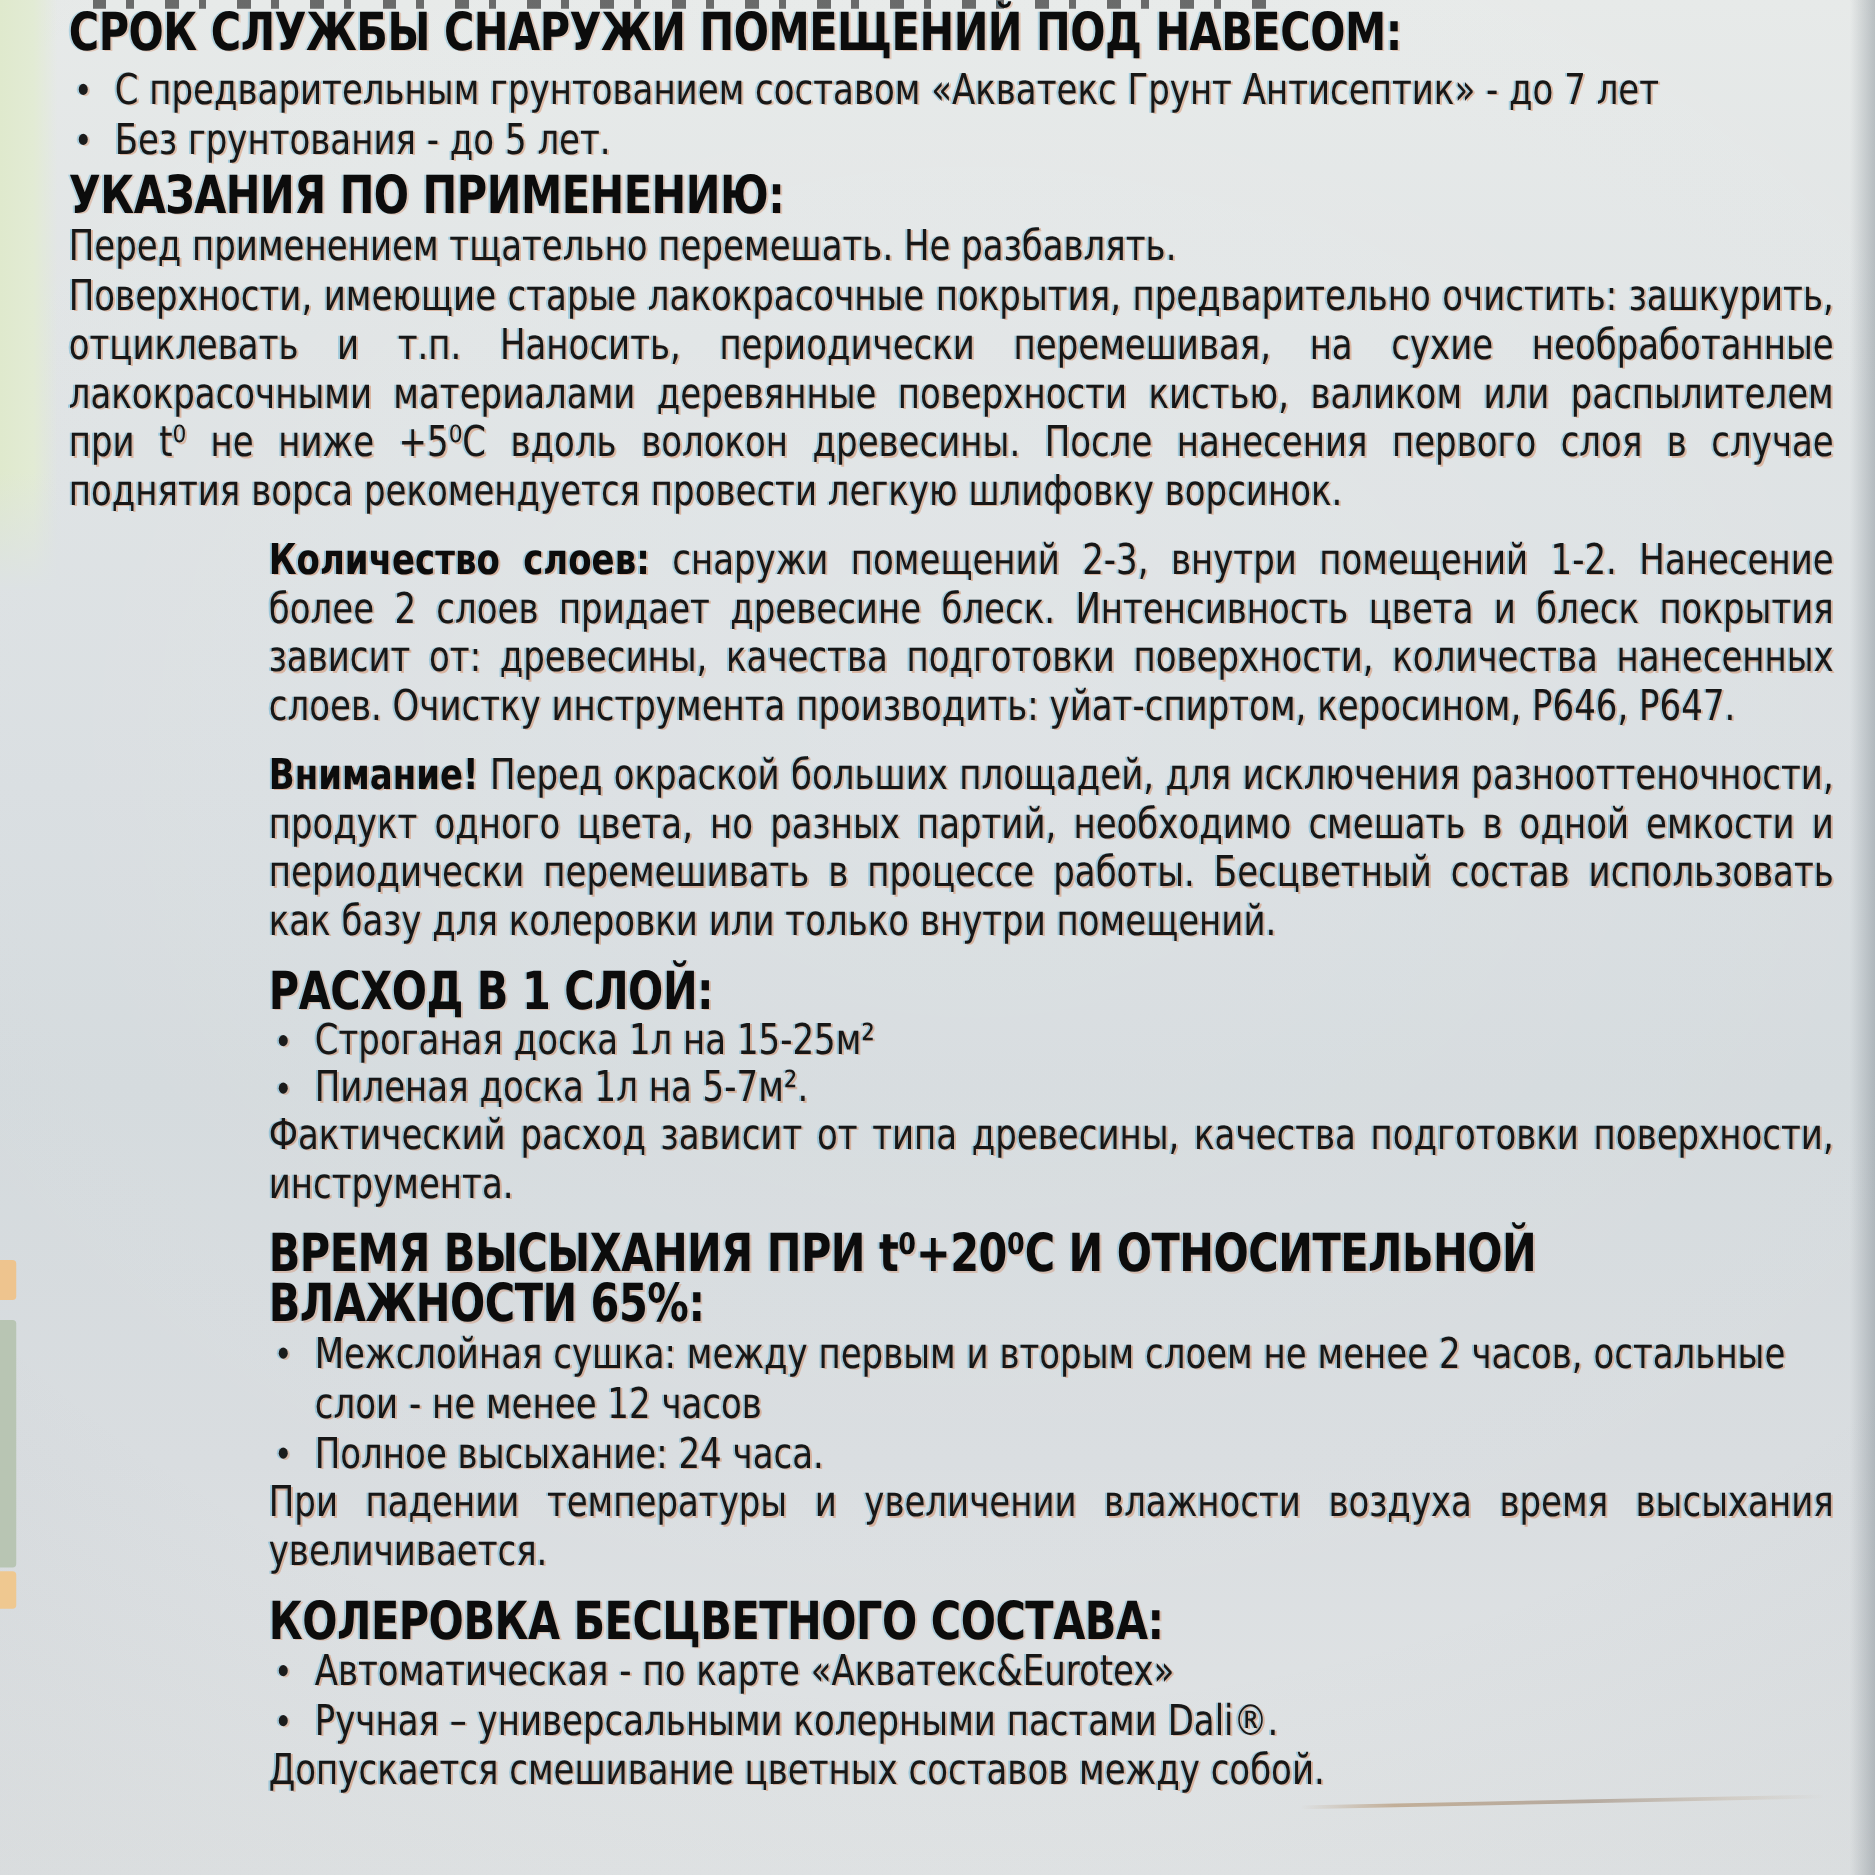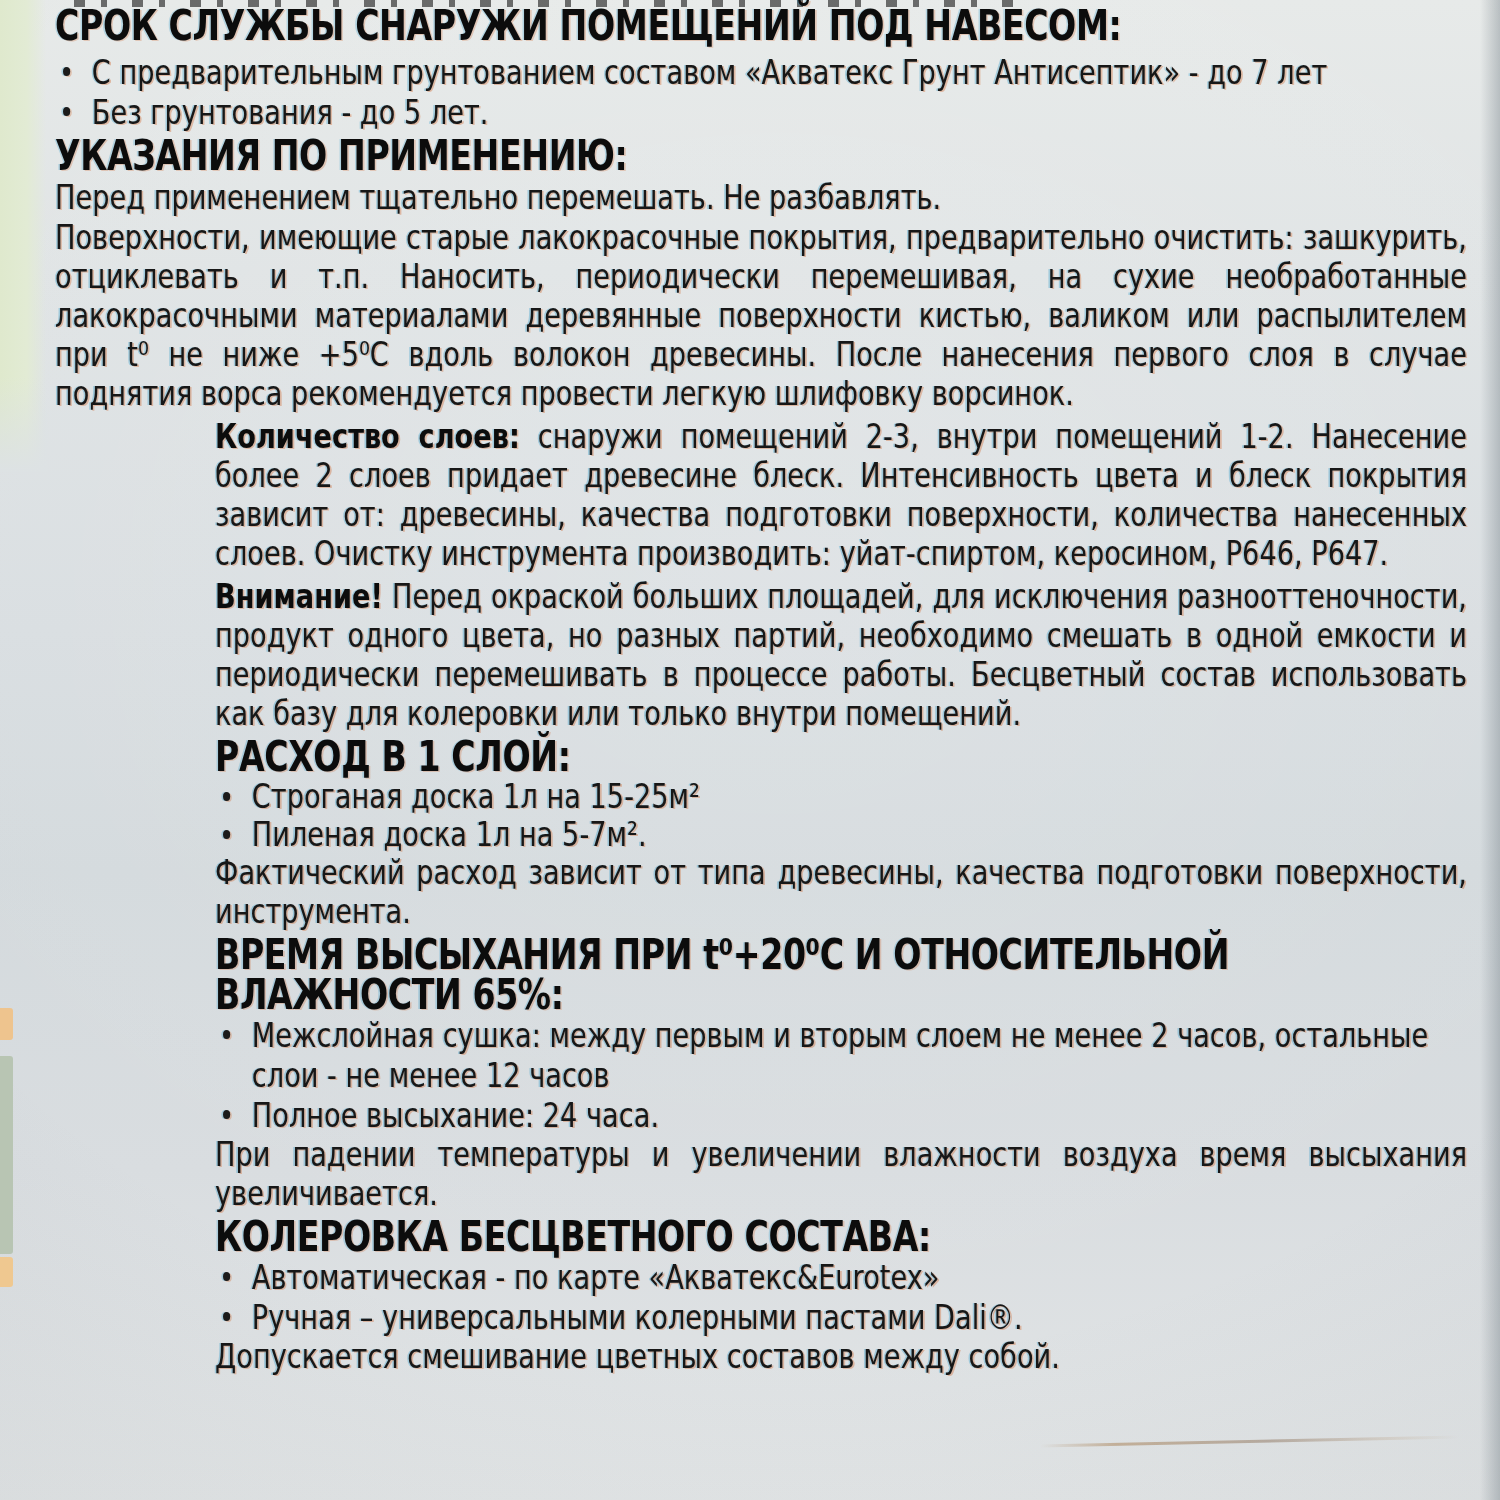--- a/index.html
+++ b/index.html
@@ -21,21 +21,21 @@
   .chip-sage{top:1056px;height:198px;background:#b8c5b3;border-radius:0 3px 3px 0;}
   .chip-orange-2{top:1257px;height:30px;background:#efc890;border-radius:0 3px 3px 0;}
   .top-clip{position:absolute;top:0;left:74px;width:944px;height:7px;opacity:.62;
         background:repeating-linear-gradient(90deg,#1c1c1c 0 11px,transparent 11px 27px,#1c1c1c 27px 33px,transparent 33px 58px);}
   .scratch{position:absolute;top:1440px;left:1040px;width:420px;height:3px;
         transform:rotate(-1.2deg);opacity:.55;
         background:linear-gradient(90deg,rgba(150,95,35,0) 0%,rgba(150,95,35,.7) 18%,rgba(100,60,25,.6) 55%,rgba(150,95,35,.25) 82%,rgba(150,95,35,0) 100%);}
 
   .content{position:absolute;top:6px;left:0;width:1500px;color:#171717;}
   .full{margin:0 33px 0 55px;}
-  .ind{margin:4px 33px 0 215px;}
+  .ind{margin:16px 33px 0 215px;}
 
   
   .t{font-size:34px;line-height:39px;transform:scaleX(0.80);transform-origin:0 0;width:125%;
      text-shadow:2px 1px 0 rgba(205,75,5,.30), -2px 0 0 rgba(0,135,195,.28);}
   .lh40{line-height:40px;}
   .lh38{line-height:38px;}
   .just{text-align:justify;text-align-last:left;}
   p,h1,h2{margin:0;padding:0;}
 
   .h{font-size:42px;line-height:40px;font-weight:700;color:#0c0c0c;letter-spacing:-0.5px;

